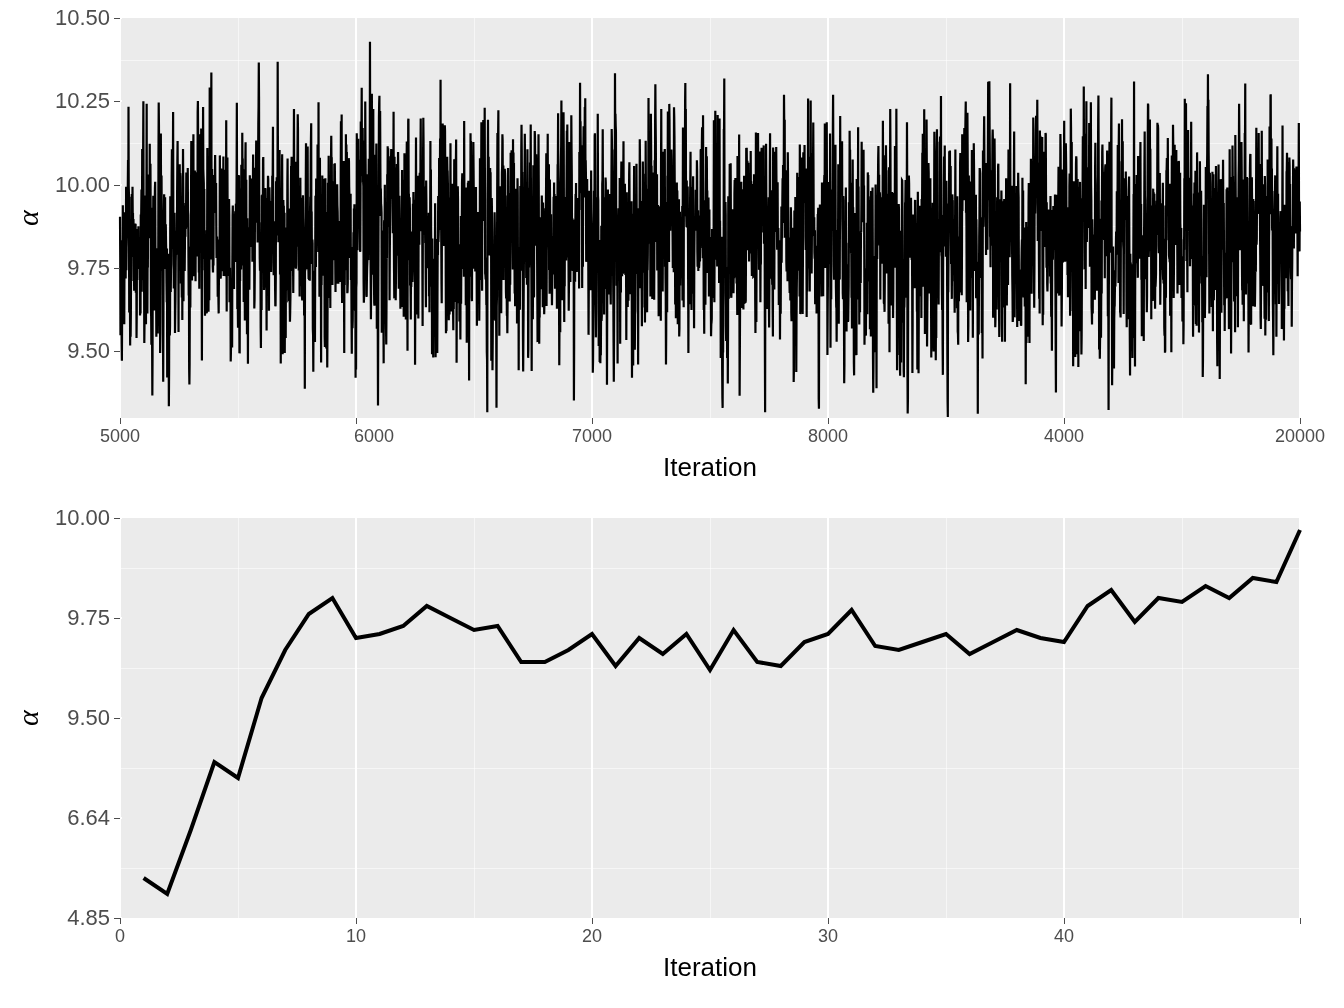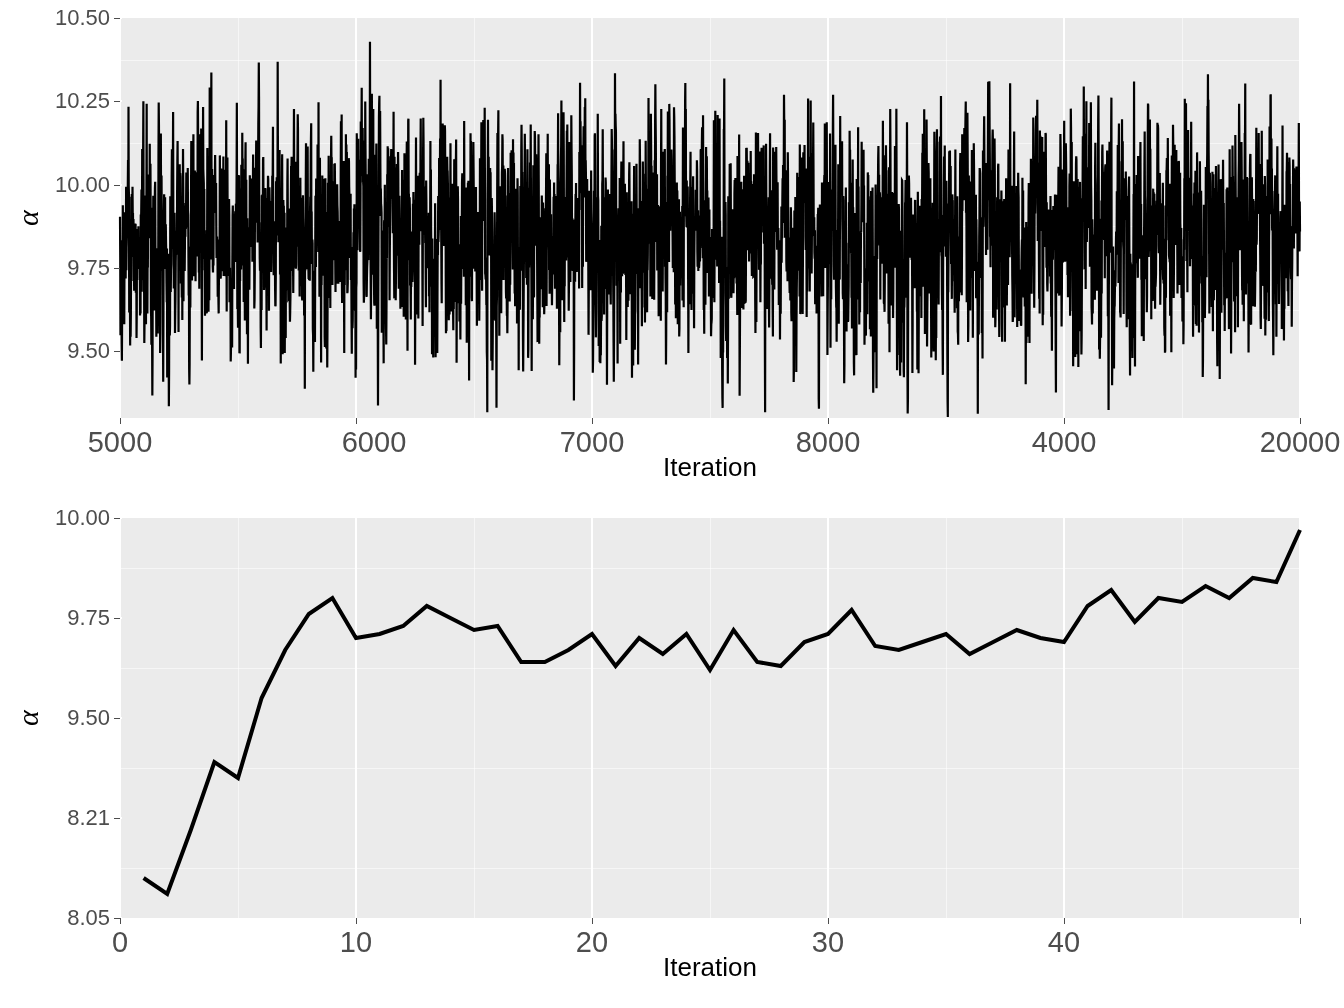--- a/index.html
+++ b/index.html
@@ -38,21 +38,21 @@
   .gl-v.major, .gl-h.major { width:2px; }
   .gl-h.major { height:2px; }
 
   
   .tick-x, .tick-y { position:absolute; background:#4d4d4d; }
   .tick-x { width:1px; height:6px; }
   .tick-y { width:6px; height:1px; }
 
   .tick-label-x {
     position:absolute;
-    font-size:29px;
+    font-size:18px;
     color:#4d4d4d;
     transform: translateX(-50%);
     white-space: nowrap;
   }
   .tick-label-y {
     position:absolute;
     font-size:22px;
     color:#4d4d4d;
     transform: translateY(-50%);
     text-align:right;
@@ -165,23 +165,23 @@
         <div class="gl-h major" style="top: 299px;"></div>
         <div class="gl-h minor" style="top: 350px;"></div>
         <div class="gl-h major" style="top: 399px;"></div>
       <svg class="trace" id="svg-bottom" viewBox="0 0 1180 400" preserveAspectRatio="none">
         <path id="path-bottom" stroke-width="4" d="M23.60 360.00 L47.20 376.00 L70.80 312.00 L94.40 244.00 L118.00 260.00 L141.60 180.00 L165.20 132.00 L188.80 96.00 L212.40 80.00 L236.00 120.00 L259.60 116.00 L283.20 108.00 L306.80 88.00 L330.40 100.00 L354.00 112.00 L377.60 108.00 L401.20 144.00 L424.80 144.00 L448.40 132.00 L472.00 116.00 L495.60 148.00 L519.20 120.00 L542.80 136.00 L566.40 116.00 L590.00 152.00 L613.60 112.00 L637.20 144.00 L660.80 148.00 L684.40 124.00 L708.00 116.00 L731.60 92.00 L755.20 128.00 L778.80 132.00 L802.40 124.00 L826.00 116.00 L849.60 136.00 L873.20 124.00 L896.80 112.00 L920.40 120.00 L944.00 124.00 L967.60 88.00 L991.20 72.00 L1014.80 104.00 L1038.40 80.00 L1062.00 84.00 L1085.60 68.00 L1109.20 80.00 L1132.80 60.00 L1156.40 64.00 L1180.00 12.00 "></path>
       </svg>
     </div>
     <div class="axis-title-y" style="left:28px; top:218px;">α</div>
     <div class="axis-title-x" style="top:452px; left:710px;">Iteration</div>
   <div class="tick-y" style="left: 114px; top: 418px;"></div>
-      <div class="tick-label-y" style="right: 1234px; top: 418px;">8.05</div>
+      <div class="tick-label-y" style="right: 1234px; top: 418px;">4.85</div>
       <div class="tick-y" style="left: 114px; top: 318px;"></div>
-      <div class="tick-label-y" style="right: 1234px; top: 318px;">8.21</div>
+      <div class="tick-label-y" style="right: 1234px; top: 318px;">6.64</div>
       <div class="tick-y" style="left: 114px; top: 218px;"></div>
       <div class="tick-label-y" style="right: 1234px; top: 218px;">9.50</div>
       <div class="tick-y" style="left: 114px; top: 118px;"></div>
       <div class="tick-label-y" style="right: 1234px; top: 118px;">9.75</div>
       <div class="tick-y" style="left: 114px; top: 18px;"></div>
       <div class="tick-label-y" style="right: 1234px; top: 18px;">10.00</div>
       <div class="tick-x" style="left: 120px; top: 418px;"></div>
       <div class="tick-label-x" style="left: 120px; top: 426px;">0</div>
       <div class="tick-x" style="left: 356px; top: 418px;"></div>
       <div class="tick-label-x" style="left: 356px; top: 426px;">10</div>

